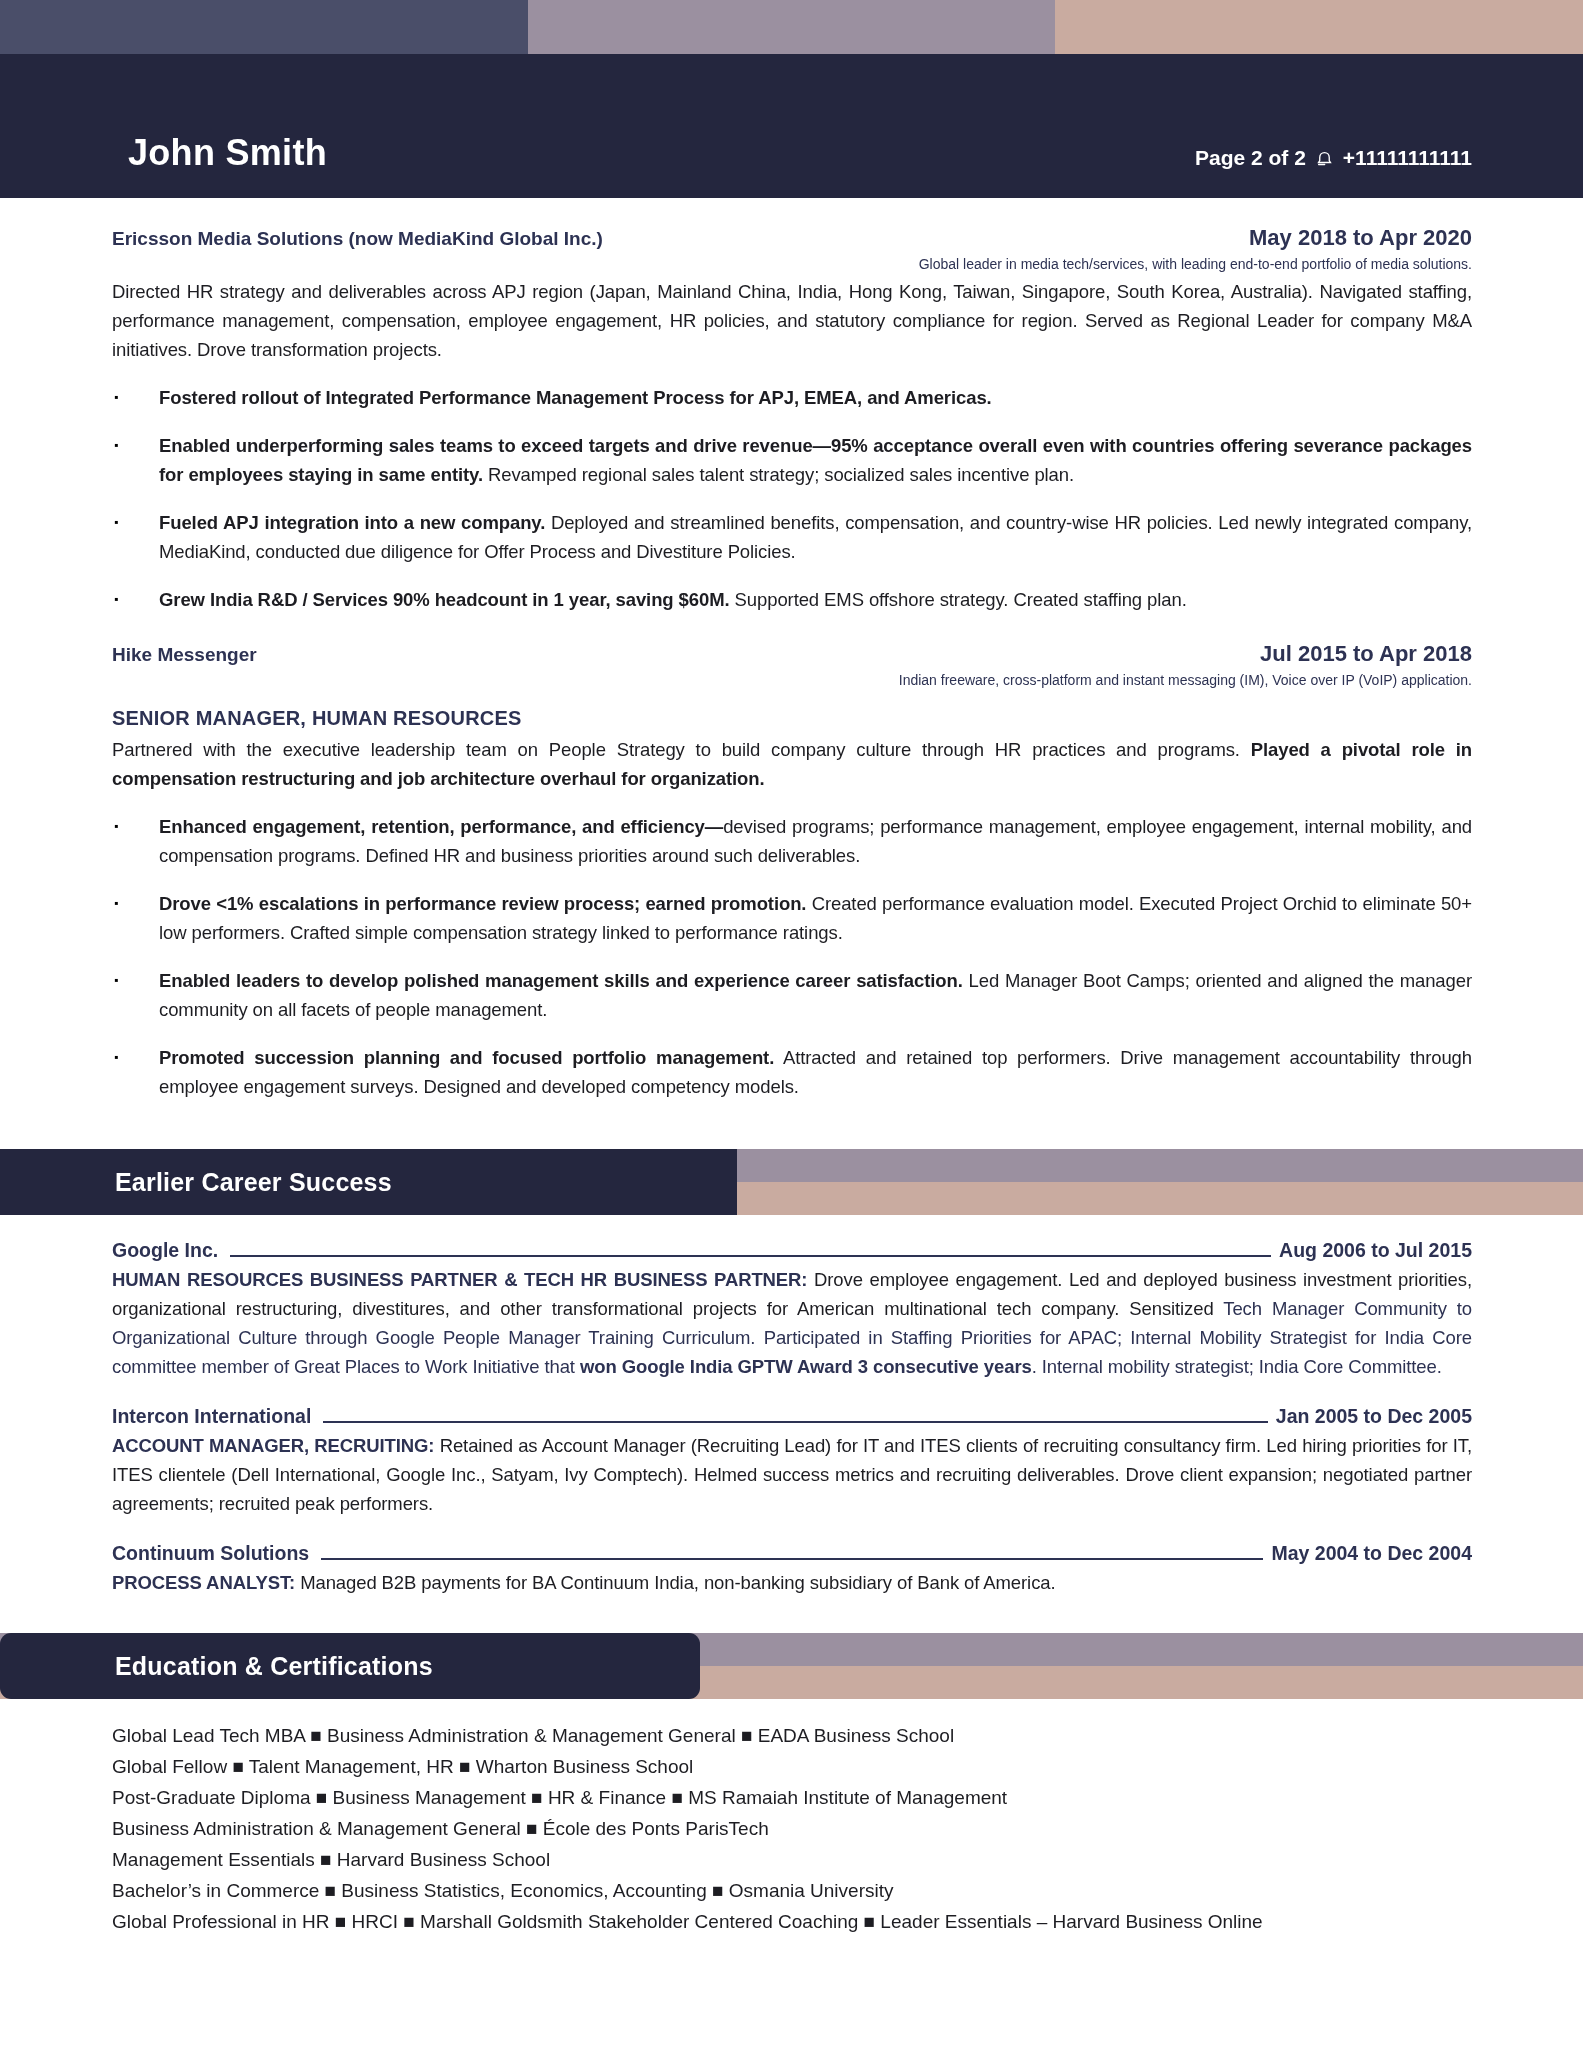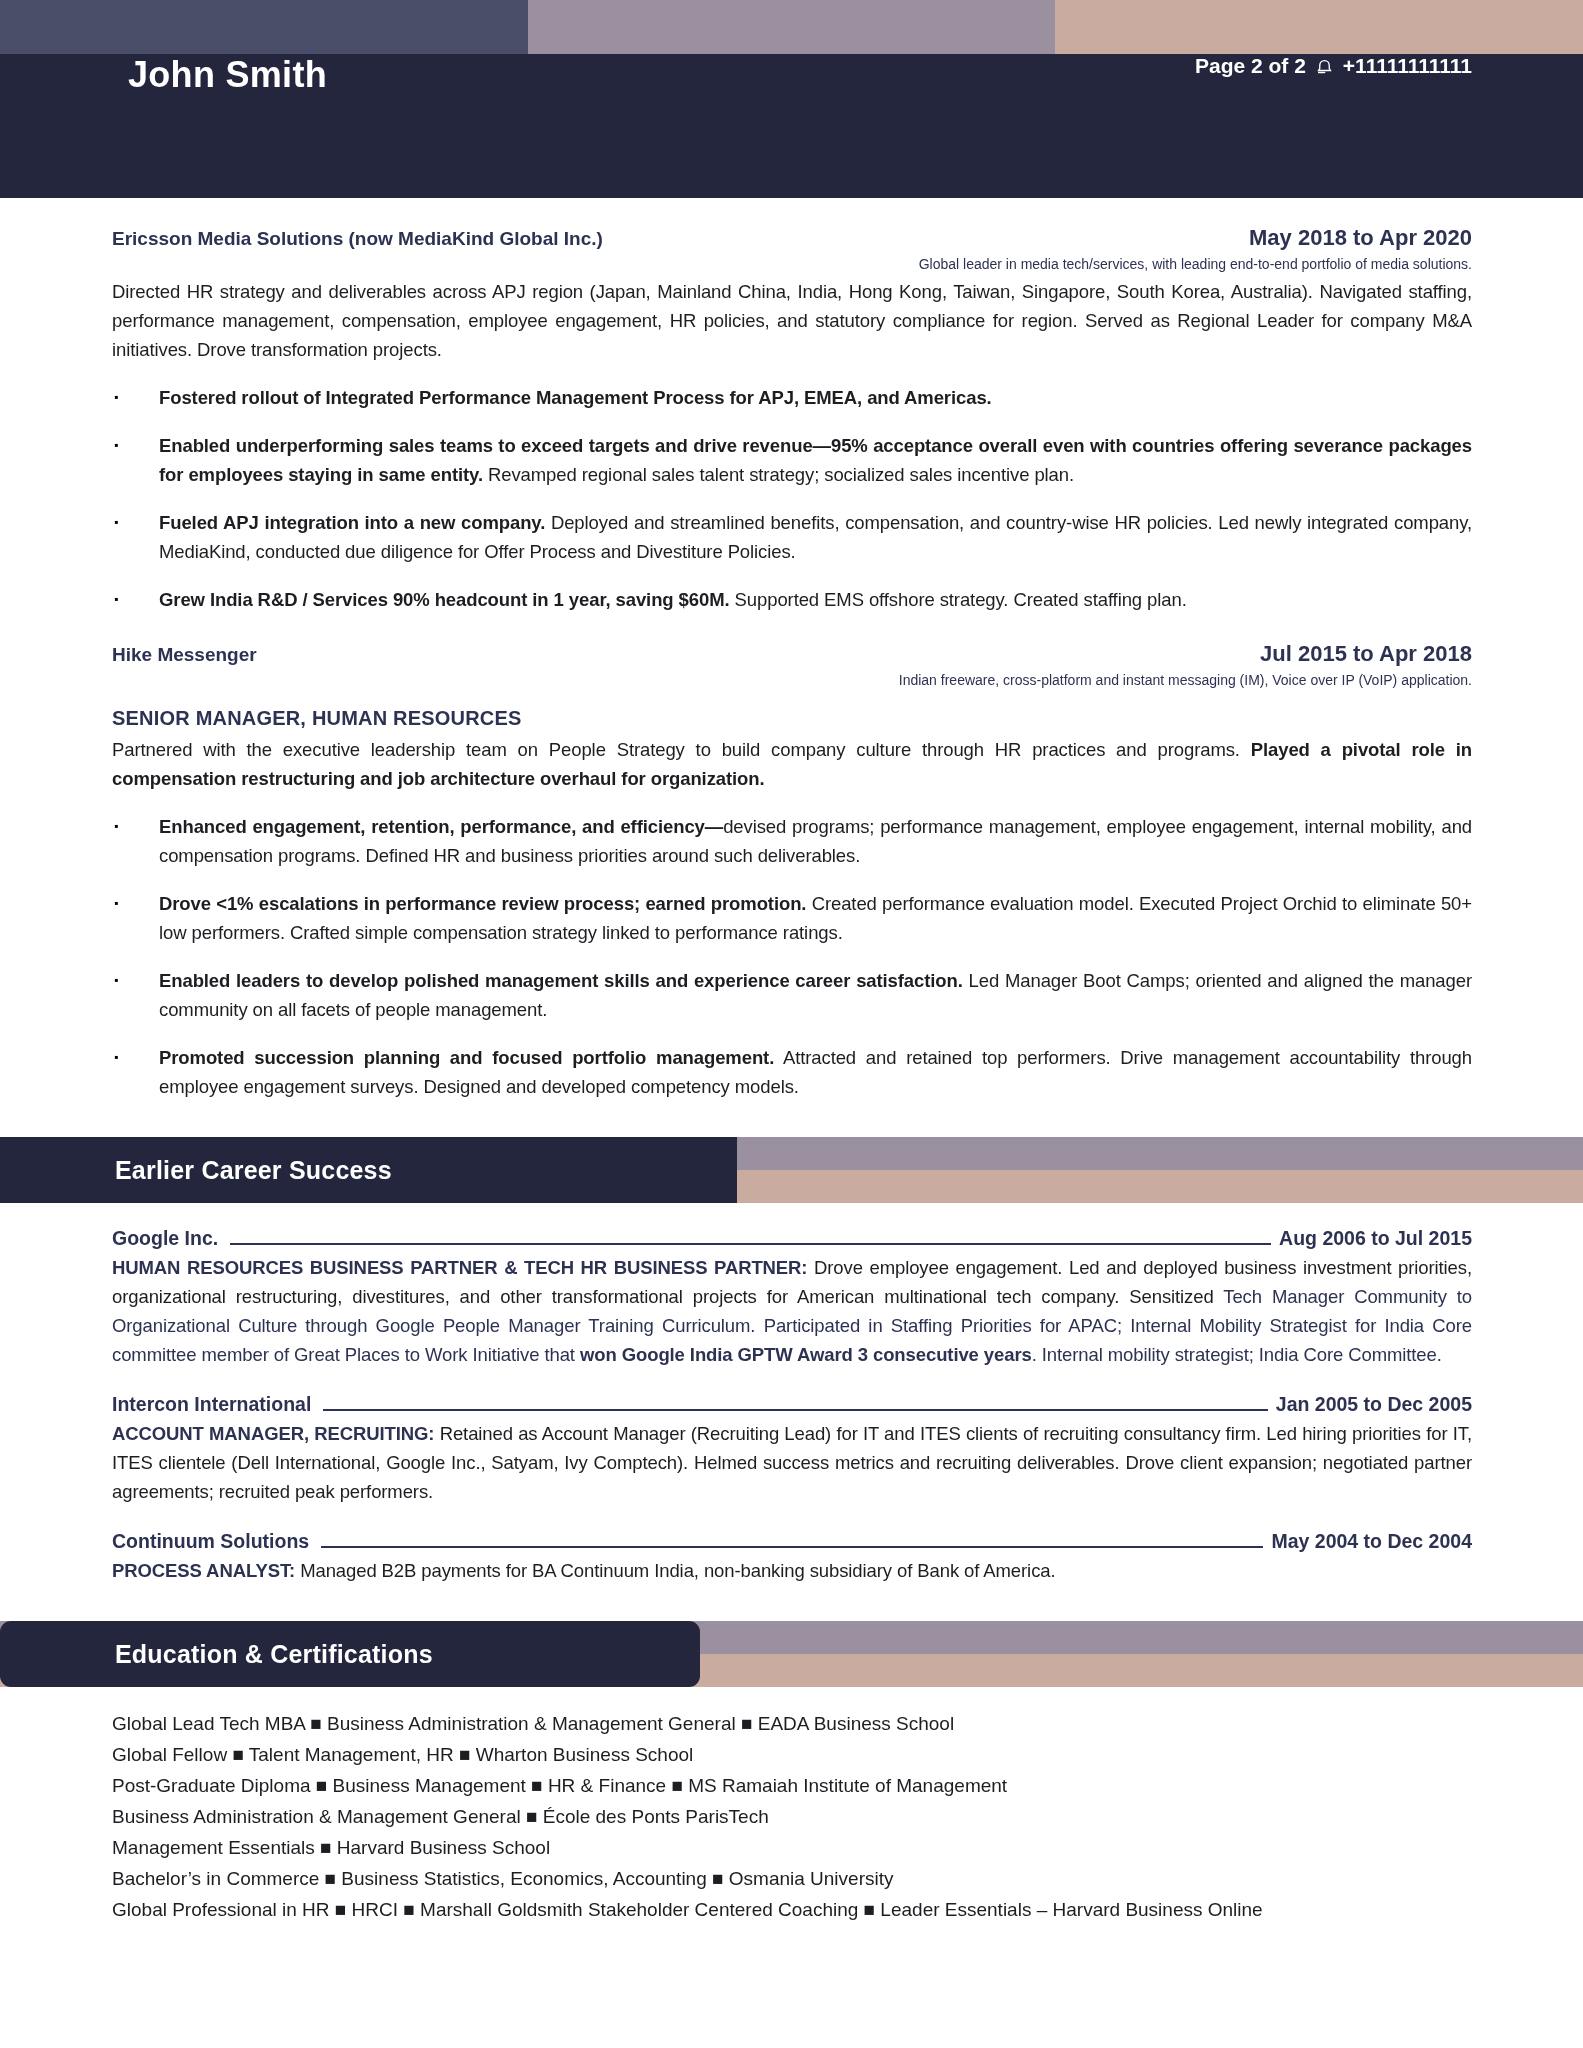--- a/index.html
+++ b/index.html
@@ -14,21 +14,21 @@
   
   .top-strip { display: flex; height: 54px; width: 100%; }
   .top-strip .seg { flex: 1 1 0; height: 100%; }
   .seg-slate { background: var(--slate); }
   .seg-mauve { background: var(--mauve); }
   .seg-tan   { background: var(--tan); }
 
   
   .header-band {
     background: var(--navy); height: 144px; width: 100%;
-    display: flex; justify-content: space-between; align-items: flex-start;
+    display: flex; justify-content: space-between; align-items: flex-end;
     padding: 0 111px 24px 128px; color: #fff;
   }
   .person-name { font-size: 36px; font-weight: 700; letter-spacing: 0.3px; }
   .header-right { display: flex; align-items: center; gap: 9px; font-size: 21px; font-weight: 700; margin-bottom: 4px; }
   .phone-icon svg { display: block; }
 
   .content { margin: 0 111px 0 112px; }
 
   
   .job-head { display: flex; justify-content: space-between; align-items: baseline; margin-top: 27px; }
@@ -46,21 +46,21 @@
 
   
   .banner { position: relative; height: 66px; width: 100%; }
   .banner .strip-top { position: absolute; top: 0; left: 0; right: 0; height: 33px; background: var(--mauve); }
   .banner .strip-bottom { position: absolute; bottom: 0; left: 0; right: 0; height: 33px; background: var(--tan); }
   .banner .block {
     position: absolute; top: 0; bottom: 0; left: 0; background: var(--navy);
     display: flex; align-items: center;
   }
   .banner .block h2 { color: #fff; font-size: 25px; font-weight: 700; margin-left: 115px; letter-spacing: 0.2px; }
-  .banner-1 { margin-top: 36px; }
+  .banner-1 { margin-top: 48px; }
   .banner-1 .block { width: 737px; }
   .banner-2 { margin-top: 36px; }
   .banner-2 .block { width: 700px; border-radius: 11px; }
 
   
   .entry { margin-top: 24px; }
   .entry-head { display: flex; align-items: baseline; }
   .entry-company { font-size: 19.5px; font-weight: 700; color: var(--heading); white-space: nowrap; }
   .entry-rule { flex: 1 1 auto; border-bottom: 2px solid var(--heading); margin: 0 8px 4px 12px; height: 1px; }
   .entry-dates { font-size: 19.5px; font-weight: 700; color: var(--heading); white-space: nowrap; }

